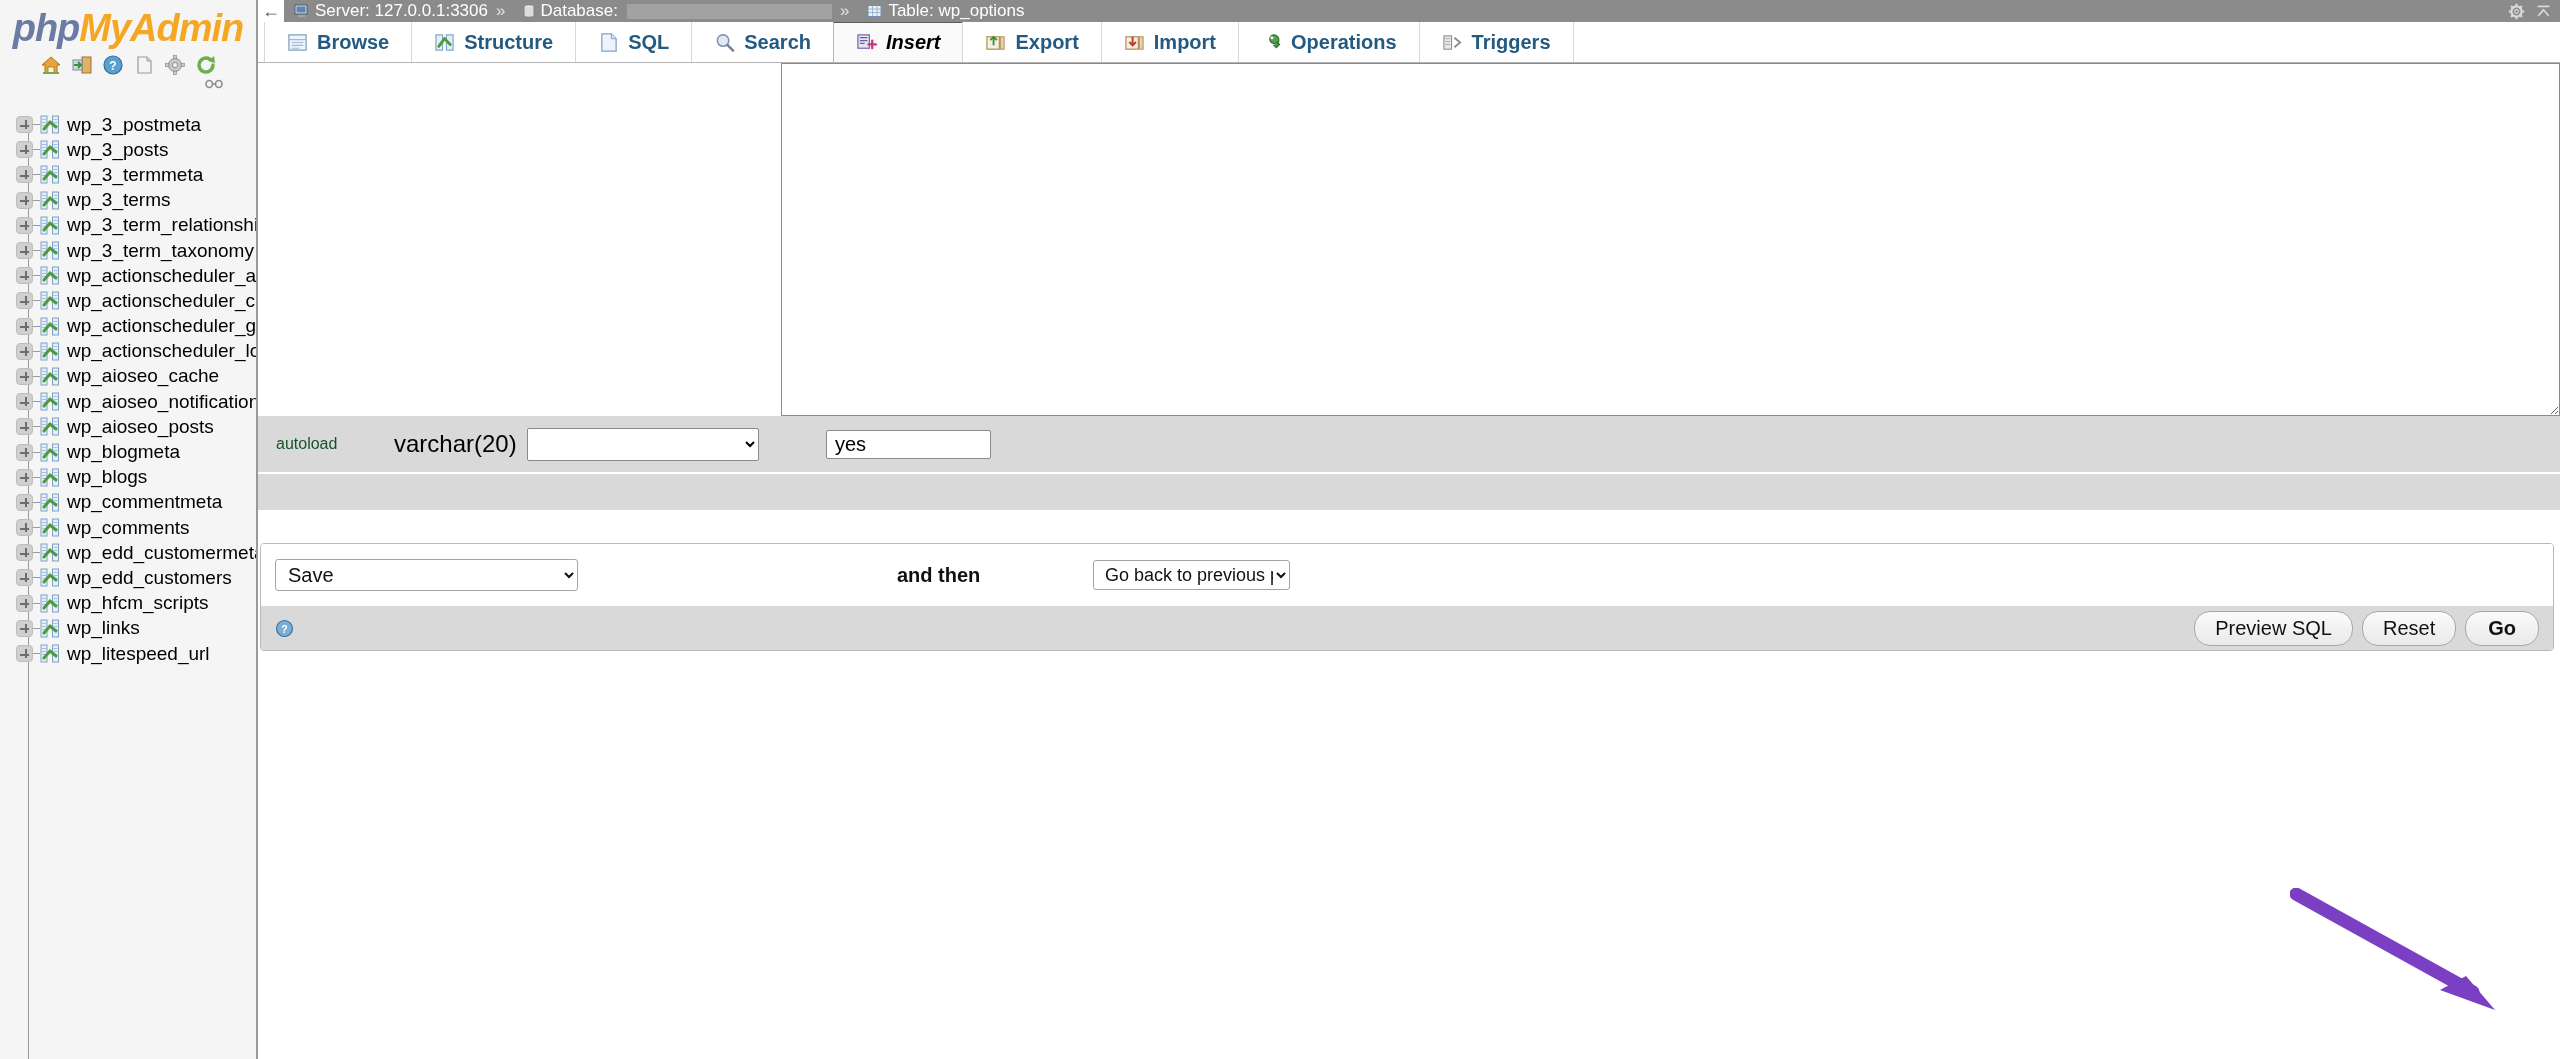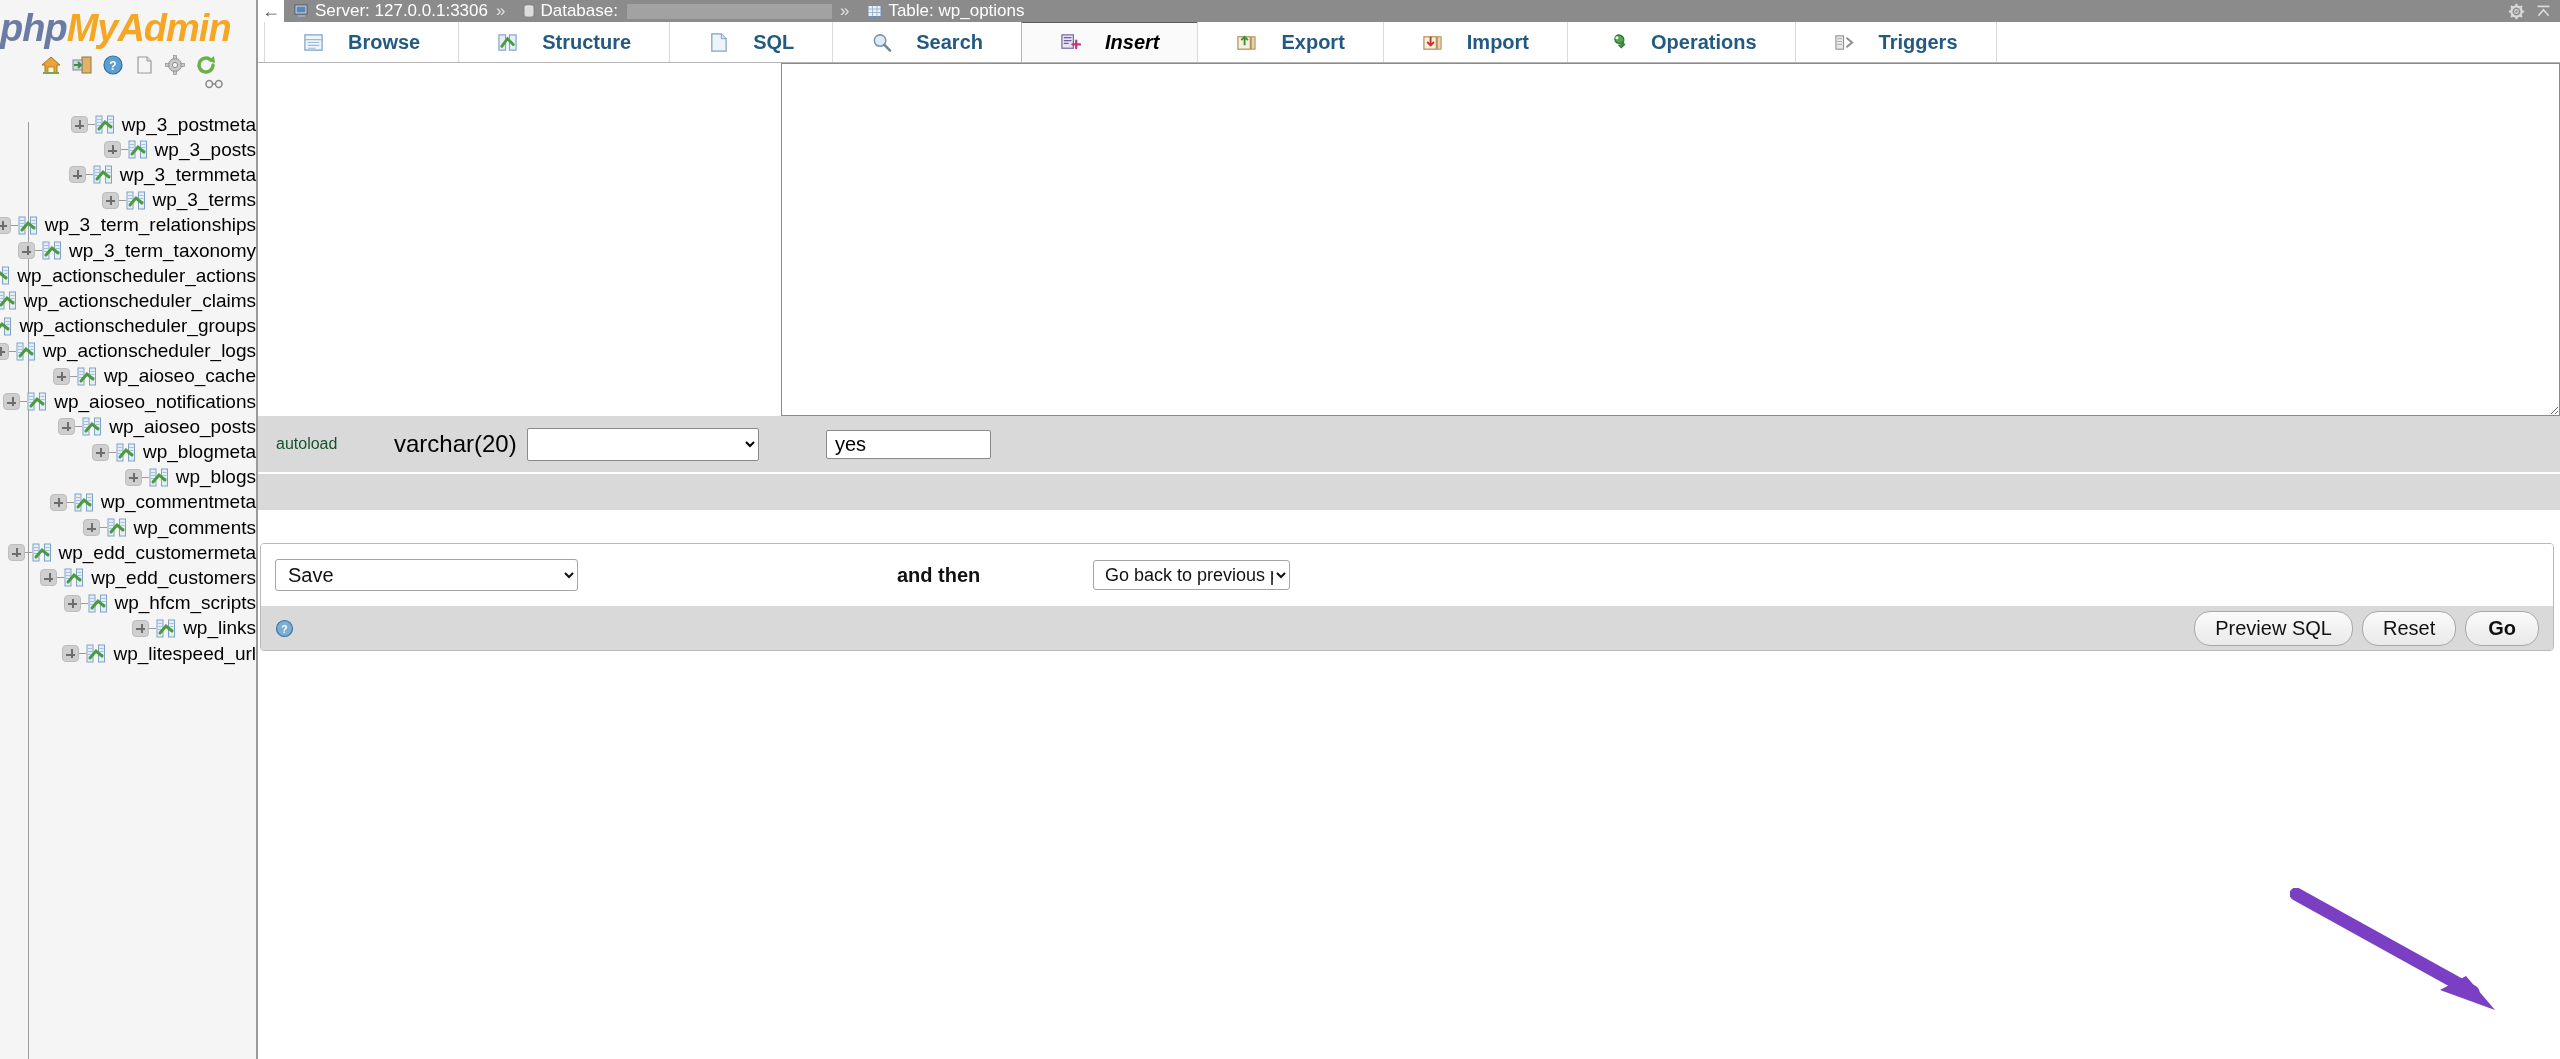--- a/index.html
+++ b/index.html
@@ -15,20 +15,21 @@
 
   
   #sidebar {
     width: 258px; height: 1059px; flex: 0 0 258px;
     background: #f5f5f5;
     border-right: 2px solid #9a9a9a;
     position: relative;
     overflow: hidden;
   }
   .pma-logo {
+    text-align: center;
     padding-top: 6px;
     font-size: 38px;
     font-weight: bold;
     font-style: italic;
     letter-spacing: -1px;
     line-height: 44px;
     white-space: nowrap;
   }
   .pma-logo .php { color: #6c7ba3; }
   .pma-logo .my  { color: #f5a623; }
@@ -70,21 +71,20 @@
     width: 1px; background: #9b9b9b;
   }
   .tnode {
     display: flex; align-items: center;
     height: 25.2px;
     padding-left: 16px;
     font-size: 19px;
     color: #000;
     white-space: nowrap;
     position: relative;
-    justify-content: flex-end;
   }
   .plusbox {
     width: 17px; height: 17px; flex: 0 0 17px;
     background: #cfcfcf;
     border-radius: 4px;
     border: 1px solid #bdbdbd;
     position: relative;
     cursor: pointer;
   }
   .plusbox::before, .plusbox::after {
@@ -133,22 +133,22 @@
   .bc-right .ico { width: 17px; height: 17px; opacity: .85; cursor: pointer; }
 
   #tabbar {
     height: 41px;
     background: #fff;
     border-bottom: 1px solid #b5b5b5;
     display: flex; align-items: stretch;
     padding-left: 6px;
   }
   .tab {
-    display: flex; align-items: center; gap: 24px;
-    padding: 0 38px;
+    display: flex; align-items: center; gap: 9px;
+    padding: 0 22px;
     font-size: 20px;
     font-weight: bold;
     color: #235a81;
     border-left: 1px solid #d9d9d9;
     border-right: 1px solid #d9d9d9;
     margin-right: -1px;
     background: #fff;
     cursor: pointer;
     white-space: nowrap;
   }

